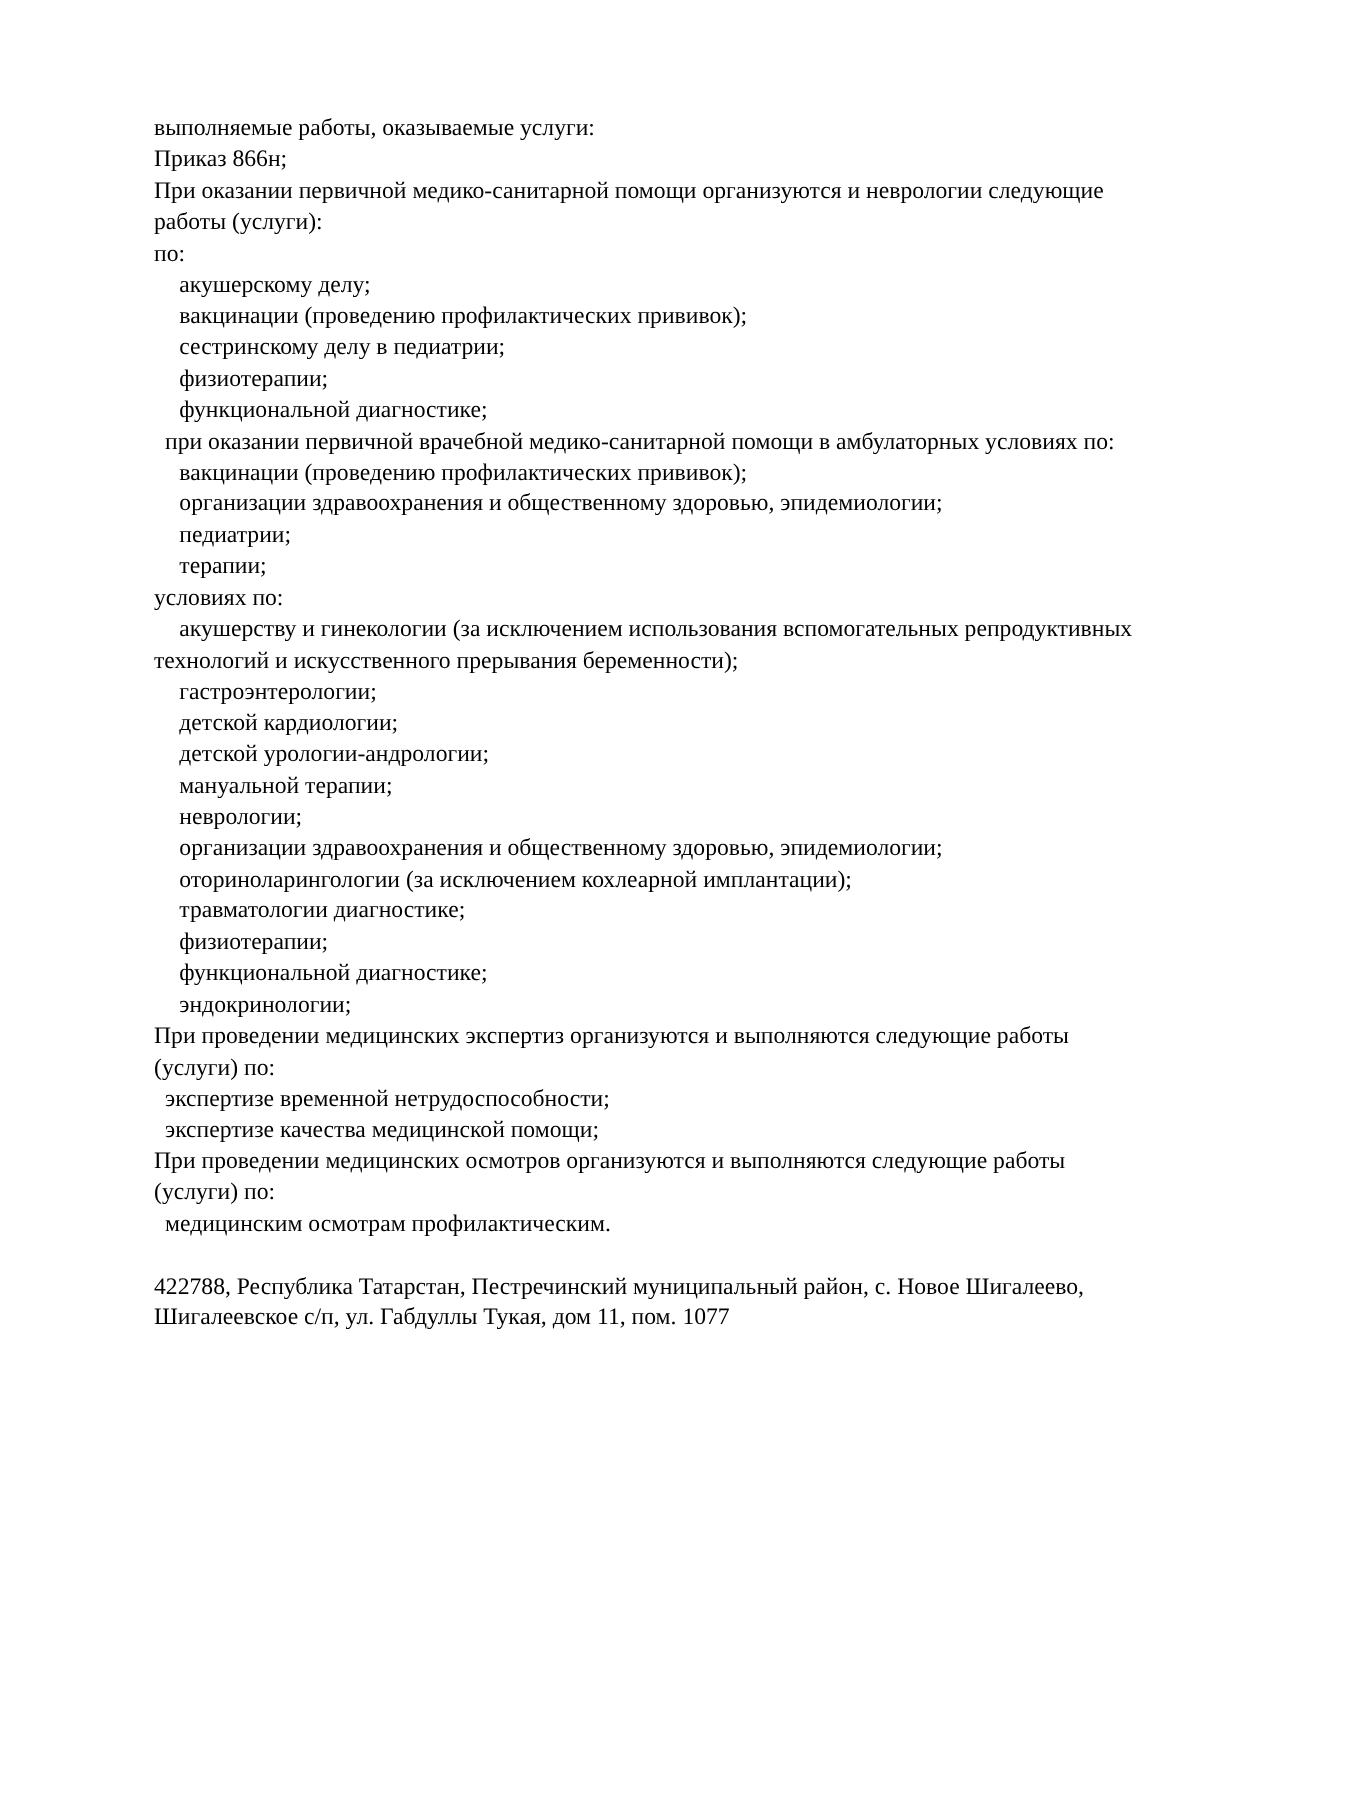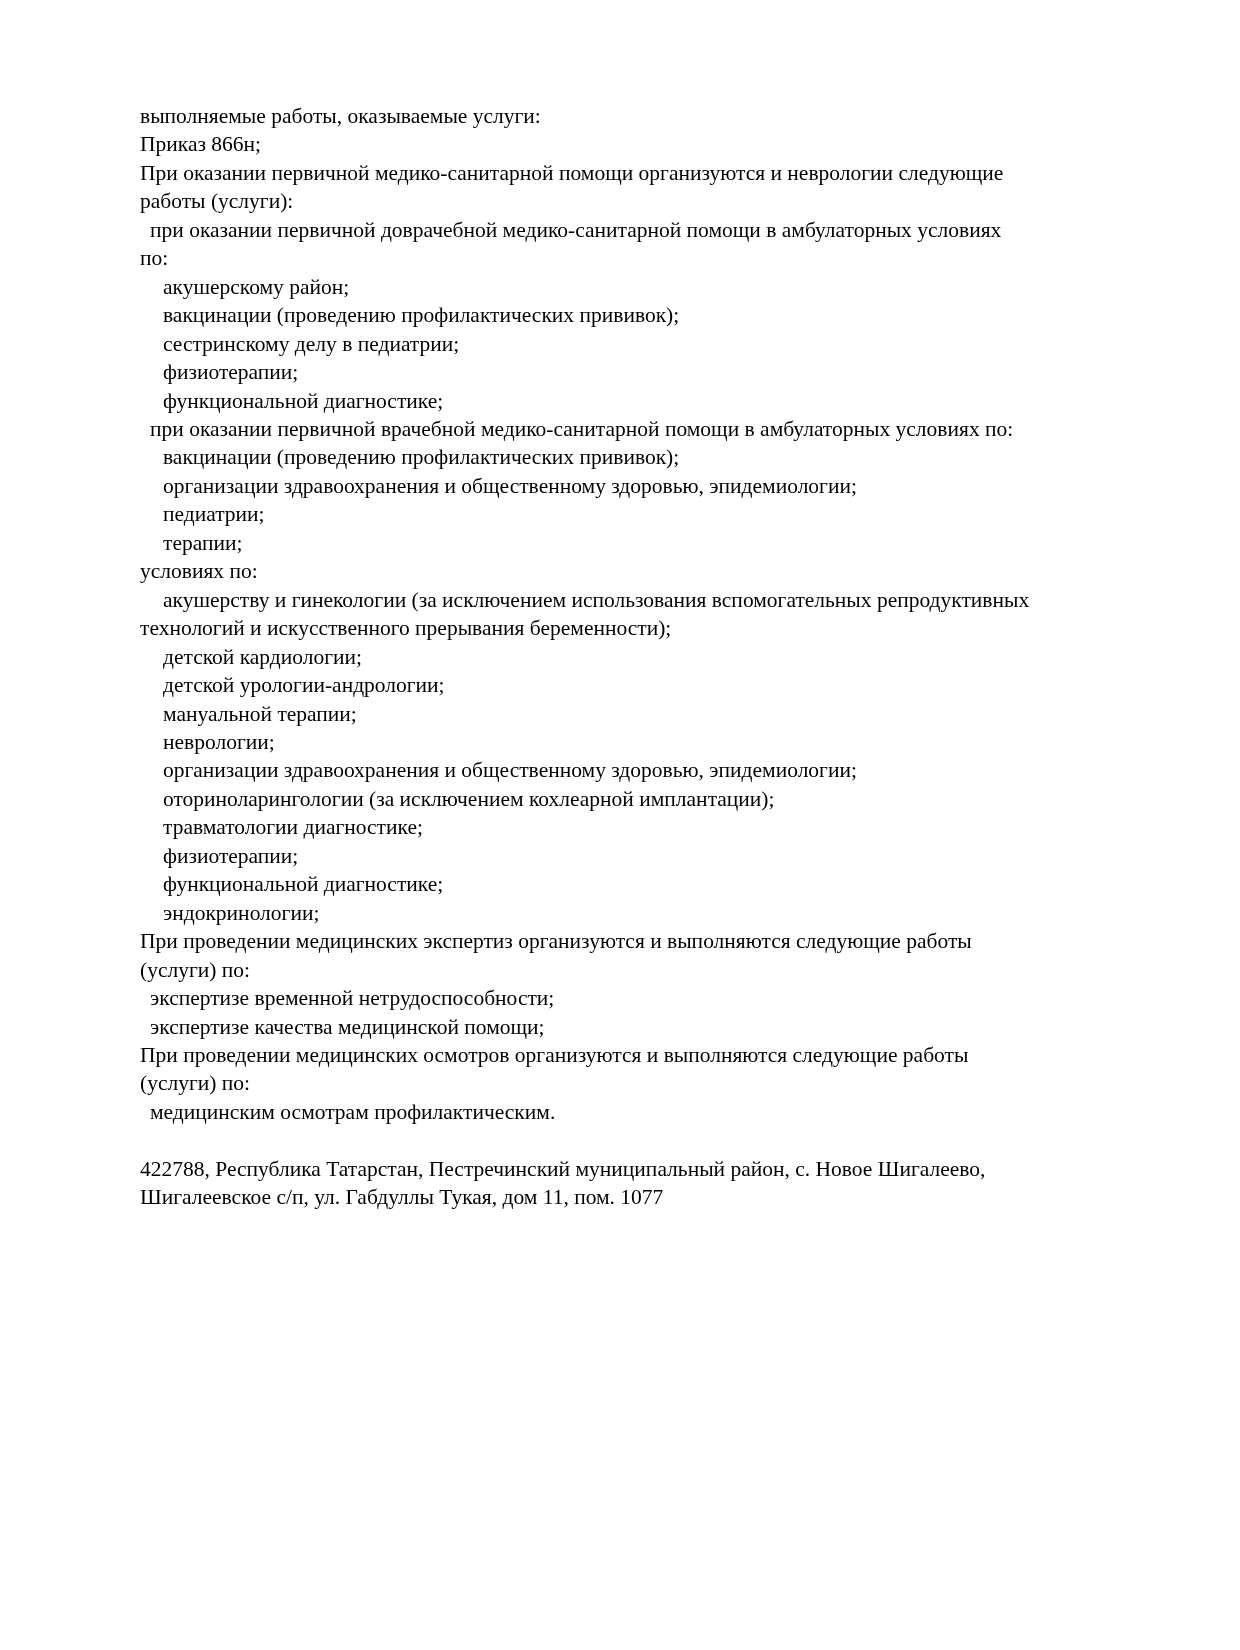--- a/index.html
+++ b/index.html
@@ -32,35 +32,35 @@
 </style>
 </head>
 <body>
 
 <div class="page">
   <div>
       <div class="line indent-0">выполняемые работы, оказываемые услуги:</div>
       <div class="line indent-0">Приказ 866н;</div>
       <div class="line indent-0">При оказании первичной медико-санитарной помощи организуются и неврологии следующие</div>
       <div class="line indent-0">работы (услуги):</div>
-      <div class="line indent-1">при оказании первичной доврачебной медико-санитарной помощи в амбулаторных условиях</div>
       <div class="line indent-0">по:</div>
-      <div class="line indent-2">акушерскому район;</div>
+      <div class="line indent-2">акушерскому делу;</div>
       <div class="line indent-2">вакцинации (проведению профилактических прививок);</div>
       <div class="line indent-2">сестринскому делу в педиатрии;</div>
       <div class="line indent-2">физиотерапии;</div>
       <div class="line indent-2">функциональной диагностике;</div>
       <div class="line indent-1">при оказании первичной врачебной медико-санитарной помощи в амбулаторных условиях по:</div>
       <div class="line indent-2">вакцинации (проведению профилактических прививок);</div>
       <div class="line indent-2">организации здравоохранения и общественному здоровью, эпидемиологии;</div>
       <div class="line indent-2">педиатрии;</div>
       <div class="line indent-2">терапии;</div>
       <div class="line indent-0">условиях по:</div>
       <div class="line indent-2">акушерству и гинекологии (за исключением использования вспомогательных репродуктивных</div>
       <div class="line indent-0">технологий и искусственного прерывания беременности);</div>
+      <div class="line indent-2">гастроэнтерологии;</div>
       <div class="line indent-2">детской кардиологии;</div>
       <div class="line indent-2">детской урологии-андрологии;</div>
       <div class="line indent-2">мануальной терапии;</div>
       <div class="line indent-2">неврологии;</div>
       <div class="line indent-2">организации здравоохранения и общественному здоровью, эпидемиологии;</div>
       <div class="line indent-2">оториноларингологии (за исключением кохлеарной имплантации);</div>
       <div class="line indent-2">травматологии диагностике;</div>
       <div class="line indent-2">физиотерапии;</div>
       <div class="line indent-2">функциональной диагностике;</div>
       <div class="line indent-2">эндокринологии;</div>

